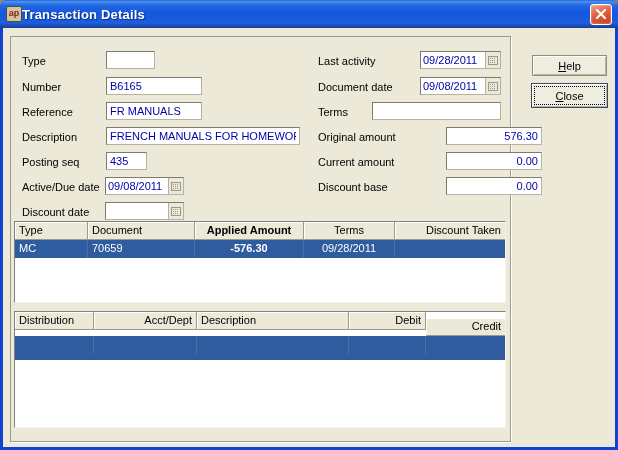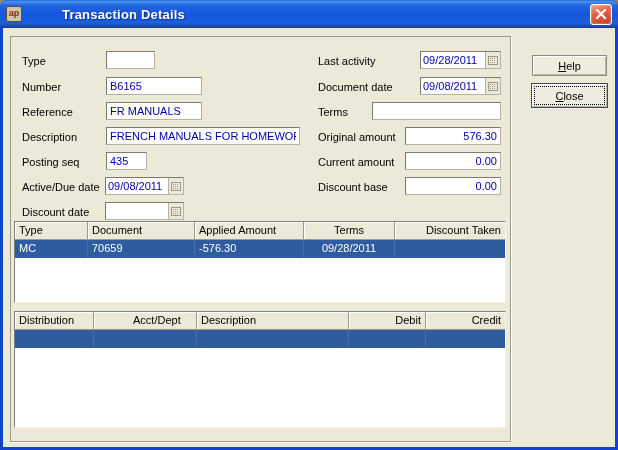--- a/index.html
+++ b/index.html
@@ -16,21 +16,21 @@
     background:linear-gradient(180deg,#2b66c9 0%, #4a90f4 6%, #2268e2 18%, #1556de 48%, #1c5fde 82%, #1e49ac 94%, #16368c 100%);
     display:flex; align-items:center; padding:0 6px; 
   }
   .app-icon {
     width:16px; height:16px; background:#cfc5a2; border:1px solid #5c4a36;
     color:#7c1f1c; font-weight:bold; font-size:9px; line-height:13px;
     text-align:center; border-radius:2px; flex:0 0 auto;
   }
   .title-text {
     color:#fff; font-weight:bold; font-size:13px; letter-spacing:.2px;
-    text-shadow:1px 1px 1px #10307c; flex:1;margin-left:40px;
+    text-shadow:1px 1px 1px #10307c; flex:1;
   }
   .close-btn {
     width:22px; height:21px; border:1px solid #fff; border-radius:3px;
     background:linear-gradient(160deg,#f0a58b 0%, #e25e3d 45%, #c63f22 100%);
     display:flex; align-items:center; justify-content:center;
     box-shadow:inset 0 0 2px rgba(255,255,255,.6);
   }
   .client {
     position:absolute; top:28px; left:3px; right:3px; bottom:3px;
     background:#ece9d8;
@@ -39,21 +39,21 @@
     position:absolute; left:7px; top:8px; width:501px; height:406px;
     border:1px solid #9c9a8c; box-shadow:1px 1px 0 #ffffff;
   }
   .lbl { position:absolute; font-size:11px; color:#000; line-height:18px; white-space:nowrap; }
   .tb {
     position:absolute; height:18px; background:#fff;
     border:1px solid; border-color:#7c7b6e #b5b2a1 #b5b2a1 #7c7b6e;
     font-family:"Liberation Sans", sans-serif; font-size:11px; color:#0000a8;
     padding:1px 3px; outline:none;
   }
-  .tb.amt { text-align:right; }
+  .tb.amt { text-align:right;margin-left:41px; }
   .datefield {
     position:absolute; height:18px; background:#ece9d8; display:flex;
     border:1px solid; border-color:#7c7b6e #b5b2a1 #b5b2a1 #7c7b6e;
   }
   .datefield .din {
     flex:1; min-width:0; border:none; background:#fff; outline:none;
     font-family:"Liberation Sans", sans-serif; font-size:11px; color:#0000a8; padding:1px 2px;
   }
   .calbtn {
     width:15px; flex:0 0 auto; display:flex; align-items:center; justify-content:center;
@@ -71,26 +71,26 @@
     padding:2px 4px; border-right:1px solid #9c9a8c; border-bottom:1px solid #9c9a8c;
     box-shadow:inset 1px 1px 0 #fff; white-space:nowrap; overflow:hidden;
   }
   .th:last-child { border-right:none; }
   .trow { background:#2e5c9e; color:#fff; }
   .td {
     height:18px; font-size:11px; padding:2px 4px;
     border-right:1px solid #486ea8; white-space:nowrap; overflow:hidden;
   }
   .td:last-child { border-right:none; }
-  .t1 .th:nth-child(3), .t1 .td:nth-child(3) { text-align:left; }
+  .t1 .th:nth-child(3), .t1 .td:nth-child(3) { text-align:center;font-weight:bold; }
   .t1 .th:nth-child(4), .t1 .td:nth-child(4) { text-align:center; }
   .t1 .th:nth-child(5), .t1 .td:nth-child(5) { text-align:right; }
-  .t2 .th:nth-child(2), .t2 .td:nth-child(2) { text-align:left;padding-left:39px; }
+  .t2 .th:nth-child(2), .t2 .td:nth-child(2) { text-align:right;padding-left:39px; }
   .t2 .th:nth-child(4), .t2 .td:nth-child(4) { text-align:right; }
-  .t2 .th:nth-child(5), .t2 .td:nth-child(5) { text-align:right; }
+  .t2 .th:nth-child(5), .t2 .td:nth-child(5) { text-align:right;margin-top:6px; }
 
   .xpbtn {
     position:absolute; font-family:"Liberation Sans", sans-serif; font-size:11px; color:#000;
     background:#efede0; border:1px solid #8e8d7e;
     box-shadow:inset 1px 1px 0 #ffffff, inset -1px -1px 0 #b9b6a5;
     cursor:default;
   }
   .xpbtn.default {
     border:1px solid #3a4a66;
     outline:1px dotted #000; outline-offset:-4px;

